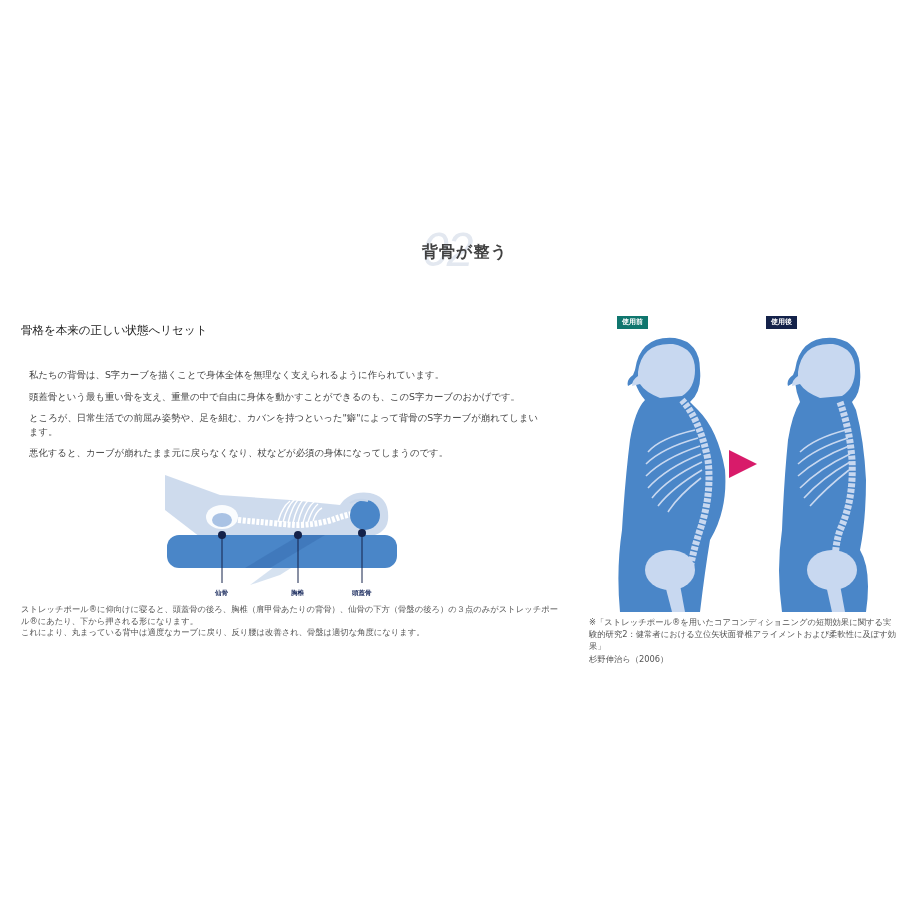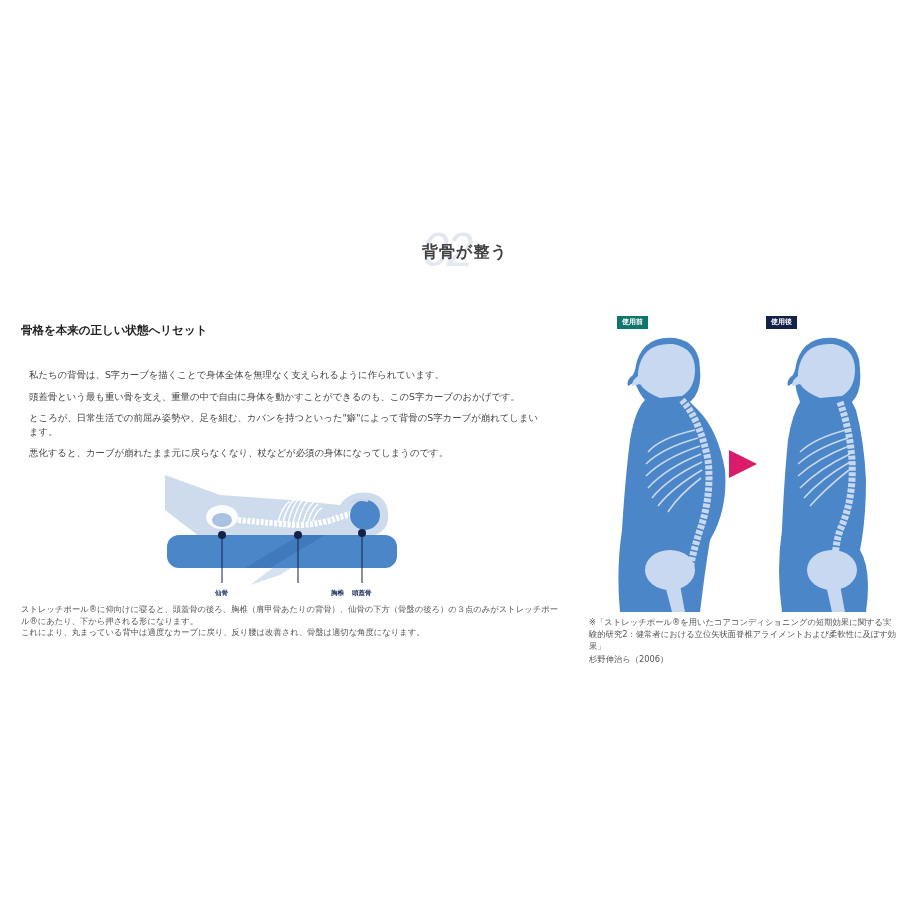--- a/index.html
+++ b/index.html
@@ -3,21 +3,21 @@
   <meta charset="utf-8">
   <style>
     html, body { margin: 0; padding: 0; background: #ffffff; }
     body { width: 900px; height: 900px; position: relative; overflow: hidden;
            font-family: "DejaVu Sans", "Liberation Sans", sans-serif; color: #333; }
     .section-title-wrap { position: absolute; left: 400px; top: 222px; width: 120px; height: 60px; }
     .section-num { position: absolute; left: 22px; top: -2px; font-size: 48px; font-style: italic;
                    color: #e3e8f0; font-family: "Liberation Sans", sans-serif; letter-spacing: -2px; line-height: 60px; }
     .section-title { position: absolute; left: 22px; top: 20px; font-size: 16px; font-weight: bold;
                      color: #404040; letter-spacing: 1px; }
-    .heading { position: absolute; left: 21px; top: 323px; font-size: 11.5px; font-weight: bold; color: #222; }
+    .heading { position: absolute; left: 21px; top: 323px; font-size: 11.5px; font-weight: normal; color: #222; }
     .body-text { position: absolute; left: 21px; top: 360px; width: 530px; font-size: 9.4px; line-height: 13.5px; color: #444; }
     .body-text p { margin: 8px; }
     .lying-illus { position: absolute; left: 160px; top: 465px; width: 260px; height: 140px; }
     .lbl { position: absolute; font-size: 6.5px; color: #1a2b5e; font-weight: bold; }
     .caption { position: absolute; left: 21px; top: 604px; width: 540px; font-size: 8.3px; line-height: 11.5px; color: #555; }
     .caption p { margin: 0; }
     .badge { position: absolute; font-size: 7px; font-weight: bold; color: #fff; padding: 2px 5px; line-height: 9px; }
     .badge-before { left: 617px; top: 316px; background: #0f766e; }
     .badge-after { left: 766px; top: 316px; background: #14224a; text-align: right; }
     .standing-illus { position: absolute; left: 600px; top: 330px; width: 300px; height: 282px; }
@@ -72,21 +72,21 @@
     <path d="M190 38 Q198 33 208 36" stroke="#c5d5ea" stroke-width="2" fill="none"></path>
 
     <circle cx="62" cy="70" r="4" fill="#14224a"></circle>
     <circle cx="138" cy="70" r="4" fill="#14224a"></circle>
     <circle cx="202" cy="68" r="4" fill="#14224a"></circle>
     <line x1="62" y1="70" x2="62" y2="118" stroke="#14224a" stroke-width="1"></line>
     <line x1="138" y1="70" x2="138" y2="118" stroke="#14224a" stroke-width="1"></line>
     <line x1="202" y1="68" x2="202" y2="118" stroke="#14224a" stroke-width="1"></line>
   </svg>
   <span class="lbl" style="left:55px; top:124px;">仙骨</span>
-  <span class="lbl" style="left:131px; top:124px;margin-left:40px;">胸椎</span>
+  <span class="lbl" style="left:131px; top:124px;">胸椎</span>
   <span class="lbl" style="left:192px; top:124px;">頭蓋骨</span>
 </div>
 
 <div class="caption">
   <p>ストレッチポール®に仰向けに寝ると、頭蓋骨の後ろ、胸椎（肩甲骨あたりの背骨）、仙骨の下方（骨盤の後ろ）の３点のみがストレッチポール®にあたり、下から押される形になります。</p>
   <p>これにより、丸まっている背中は適度なカーブに戻り、反り腰は改善され、骨盤は適切な角度になります。</p>
 </div>
 
 <span class="badge badge-before">使用前</span>
 <span class="badge badge-after">使用後</span>

